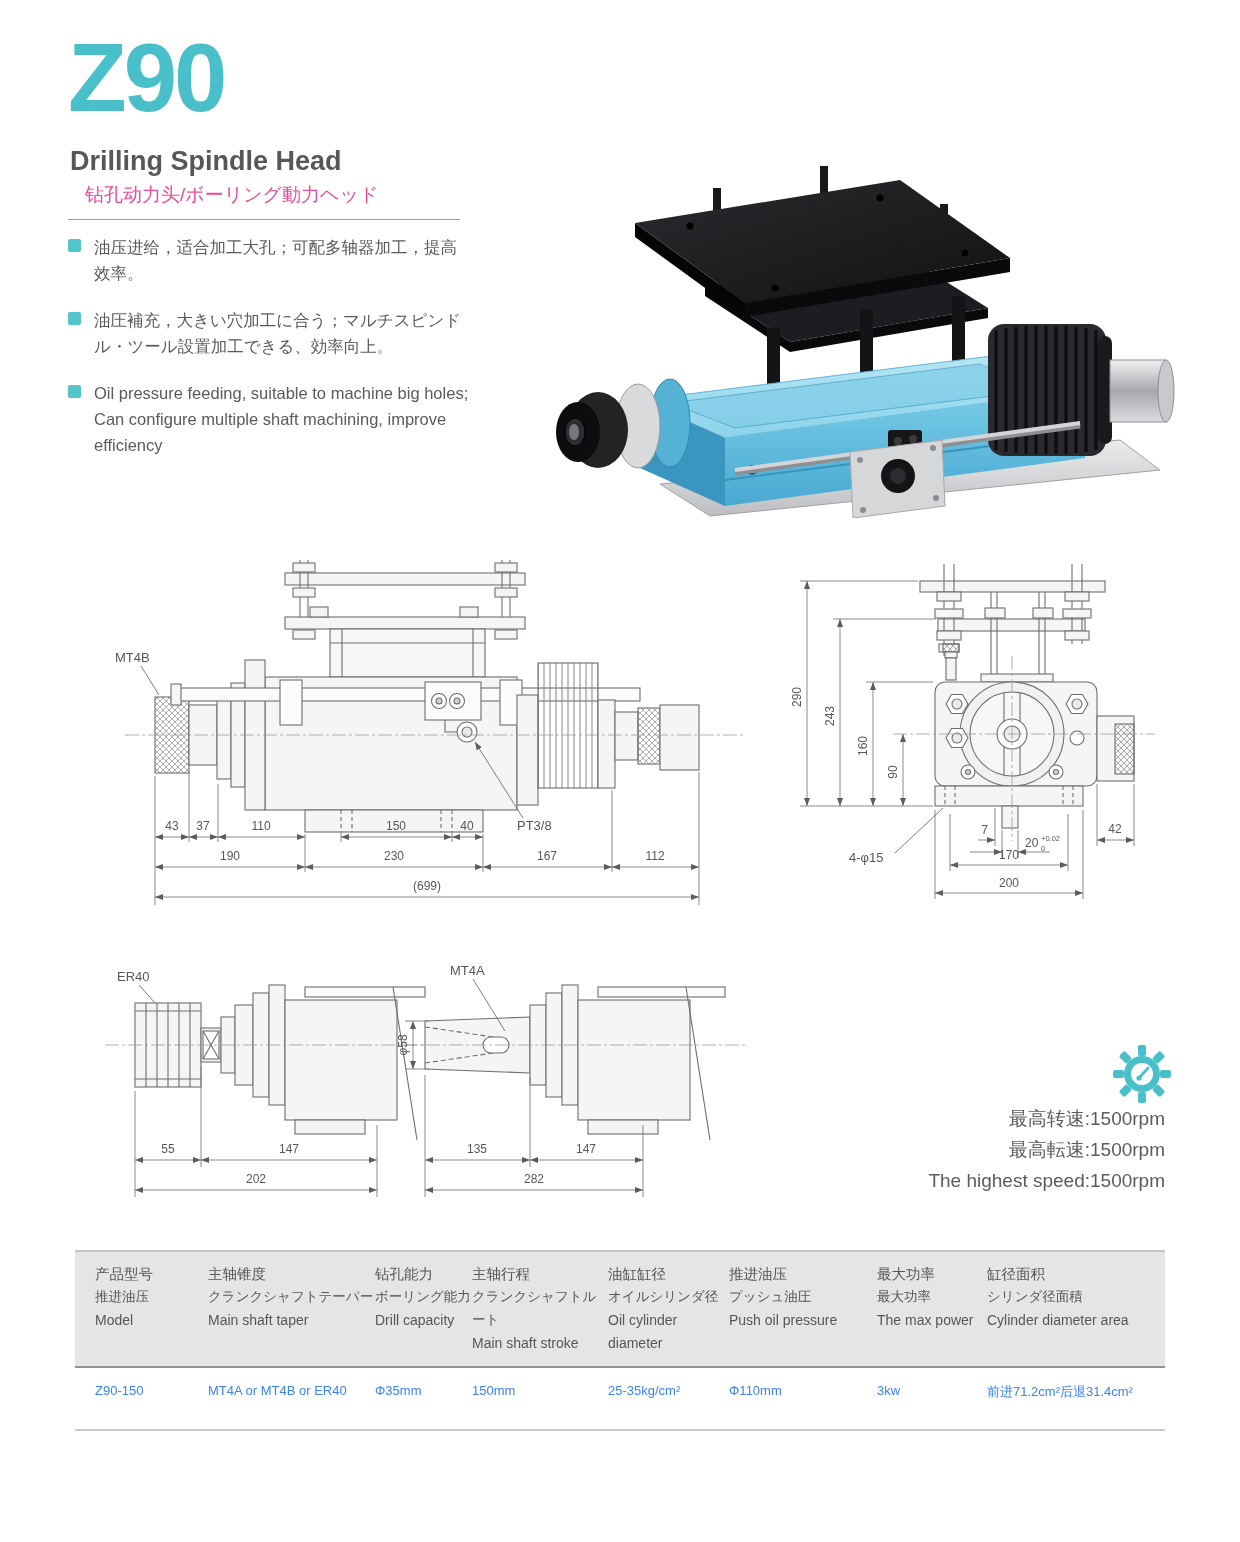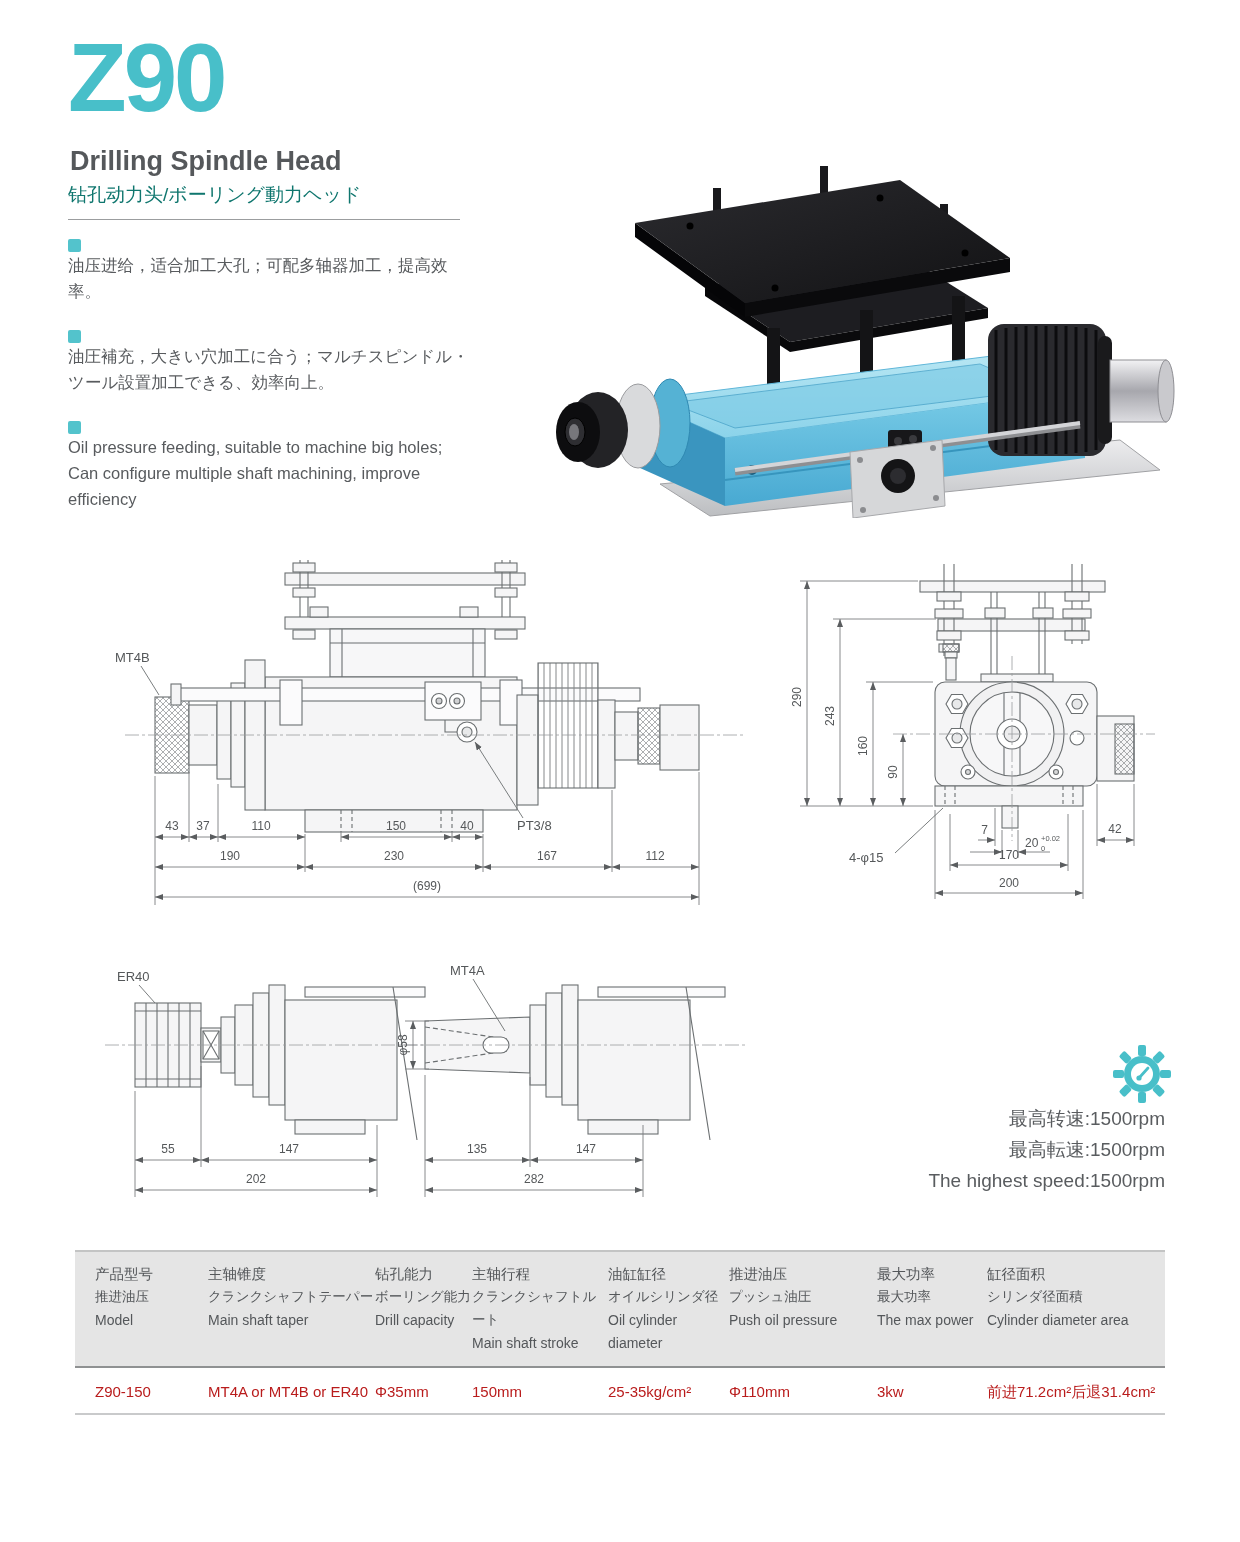--- a/index.html
+++ b/index.html
@@ -2,26 +2,26 @@
 <html><head>
 <meta charset="utf-8">
 <style>
   html,body{margin:0;padding:0;background:#fff;}
   body{font-family:"Liberation Sans","DejaVu Sans",sans-serif;color:#54575a;}
   .page{position:relative;width:1240px;height:1542px;background:#fff;overflow:hidden;text-decoration:underline;}
 
   
   .model{position:absolute;left:68px;top:30px;font-size:96px;font-weight:700;letter-spacing:-3px;color:#48bfc9;line-height:1;}
   .title-en{position:absolute;left:70px;top:146px;font-size:27px;font-weight:700;color:#55585b;}
-  .title-cj{position:absolute;left:68px;top:182px;font-size:19px;color:#0f766e;}
+  .title-cj{position:absolute;left:85px;top:182px;font-size:19px;color:#ec4899;}
   .divider{position:absolute;left:68px;top:219px;width:392px;height:1px;background:#9b9d9f;}
 
   
   .features{position:absolute;left:68px;top:234px;width:404px;}
-  .feature{display:flex;margin-bottom:21px;flex-direction:column;}
+  .feature{display:flex;margin-bottom:21px;}
   .feature .bullet{flex:0 0 13px;width:13px;height:13px;background:#53c3cc;border-radius:2px;margin:5px 13px 0 0;}
   .feature .ftxt{font-size:16.5px;line-height:1.58;color:#585b5e;}
 
   
   .photo{position:absolute;left:520px;top:118px;width:660px;height:400px;}
 
   
   .dwg{position:absolute;}
   .dwg text{font-family:"Liberation Sans","DejaVu Sans",sans-serif;}
   .dtxt{fill:#55585a;font-size:12px;}
@@ -31,21 +31,21 @@
   .gear{position:absolute;right:68px;top:1044px;width:60px;height:60px;}
   .speed{position:absolute;right:75px;top:1104px;text-align:right;font-size:19px;line-height:1.62;color:#595c5f;}
 
   
   .spec-table{position:absolute;left:75px;top:1250px;width:1090px;}
   .grid{display:grid;grid-template-columns:113px 167px 97px 136px 121px 148px 110px 1fr;}
   .spec-head{background:#e5e5e5;border-top:2px solid #c3c4c4;border-bottom:2px solid #8f9192;padding:11px 0 11px 20px;}
   .spec-head .cn{font-size:14.5px;line-height:1.62;}
   .spec-head .jp{font-size:13.5px;line-height:1.7;}
   .spec-head .en{font-size:14px;line-height:1.6;}
-  .spec-row{padding:15px 0 11px 20px;border-bottom:2px solid #c9cacb;font-size:15px;color:#b91c1c;}
+  .spec-row{padding:15px 0 28px 20px;border-bottom:2px solid #c9cacb;font-size:13px;color:#3b82f6;}
   .spec-row .val{padding-right:6px;}
 </style>
 </head>
 <body>
 
 <div class="page">
 
   <div class="model">Z90</div>
   <div class="title-en">Drilling Spindle Head</div>
   <div class="title-cj">钻孔动力头/ボーリング動力ヘッド</div>

